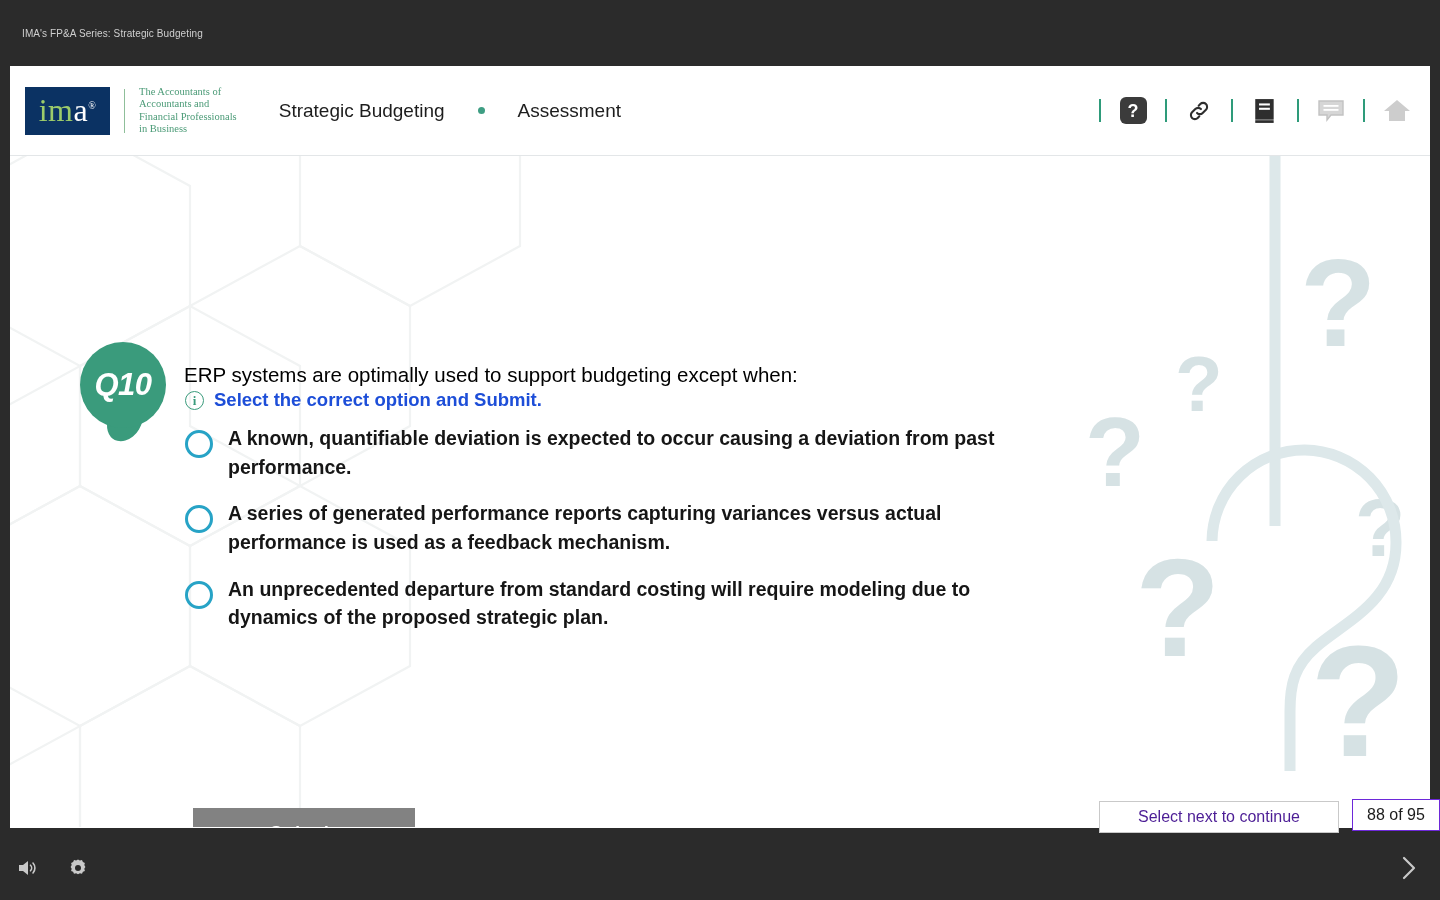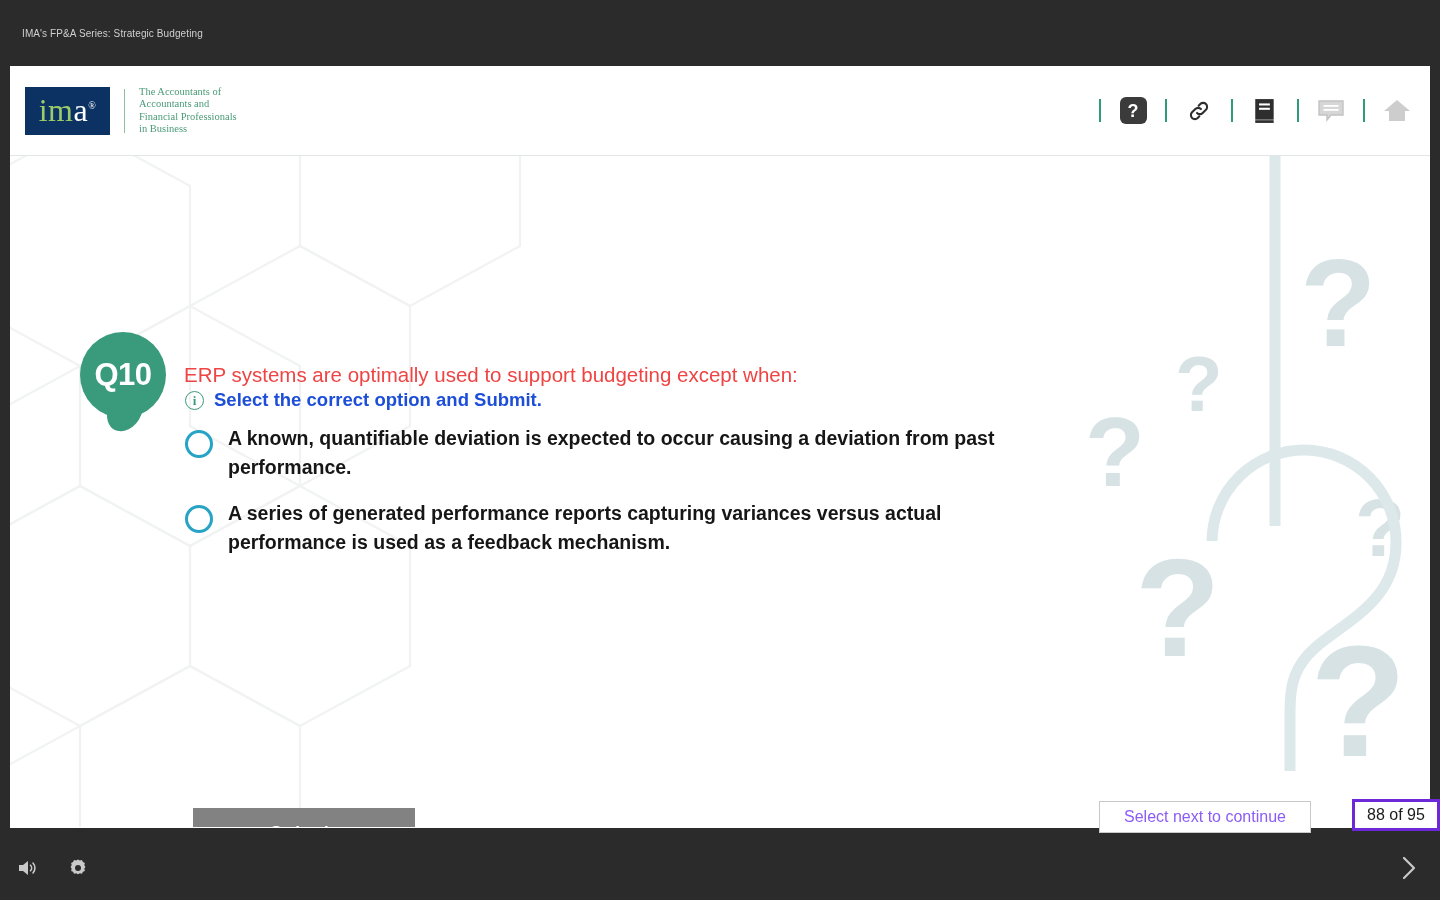--- a/index.html
+++ b/index.html
@@ -91,43 +91,43 @@
   
   #slide-body {
     position: relative; width: 100%; height: 671px;
     background: #ffffff; overflow: hidden;
   }
   #bg-hex, #bg-marks { position: absolute; inset: 0; pointer-events: none; }
 
   #question-area { position: relative; z-index: 3; }
 
   #q-badge {
-    position: absolute; left: 70px; top: 176px;
-    width: 100px; height: 100px;
+    position: absolute; left: 70px; top: 186px;
+    width: 100px; height: 100px; font-style: italic;
   }
   #q-badge .bubble {
     position: absolute; left: 0; top: 0; width: 86px; height: 86px;
     background: #3a9b7c; border-radius: 50% 50% 50% 50%;
   }
   #q-badge .tail {
     position: absolute; left: 28px; top: 58px;
     width: 34px; height: 42px; background: #3a9b7c;
     border-radius: 0 0 60% 40%;
     transform: rotate(12deg);
   }
   #q-badge .qtext {
     position: absolute; left: 0; top: 0; width: 86px; height: 86px;
     display: flex; align-items: center; justify-content: center;
     color: #fff; font-size: 31px; font-weight: bold; letter-spacing: -.5px;
     z-index: 2;
   }
 
   #q-stem {
     position: absolute; left: 174px; top: 205px; width: 900px;
-    font-size: 20.5px; color: #ef4444; line-height: 1.35;
+    font-size: 20.5px; color: #000000; line-height: 1.35;
   }
 
   #instruction {
     position: absolute; left: 175px; top: 233px;
     display: flex; align-items: center; gap: 10px;
   }
   .info-circle {
     width: 19px; height: 19px; border-radius: 50%;
     border: 1.6px solid #3a9b7c; color: #3a9b7c;
     font-size: 13px; font-weight: bold; font-family: "Liberation Serif", serif;
@@ -159,29 +159,29 @@
     width: 222px; height: 50px;
     background: #828282; border: none;
     color: #ffffff; font-size: 17px; font-weight: bold;
     letter-spacing: 1.6px;
     display: flex; align-items: center; justify-content: center;
   }
 
   
   #tooltip {
     position: absolute; left: 1099px; top: 801px;
-    width: 212px; height: 32px;
+    width: 240px; height: 32px;
     background: #ffffff; border: 1px solid #c9c9c9;
     display: flex; align-items: center; justify-content: center;
-    font-size: 16px; color: #8b5cf6; z-index: 20;
+    font-size: 16px; color: #4c1d95; z-index: 20;
   }
   #page-counter {
     position: absolute; left: 1352px; top: 799px;
     width: 88px; height: 32px;
-    background: #ffffff; border: 3px solid #6d28d9;
+    background: #ffffff; border: 1px solid #6d28d9;
     display: flex; align-items: center; justify-content: center;
     font-size: 16px; color: #1c1c1c; z-index: 20;
   }
 
   #bottom-bar {
     position: absolute; left: 0; top: 836px; width: 1440px; height: 64px;
     background: #2b2b2b;
   }
   #bottom-left {
     position: absolute; left: 12px; top: 50%; transform: translateY(-50%);
@@ -216,20 +216,25 @@
         </div>
         <div id="logo-divider"></div>
         <div id="logo-tagline">
           <div>The Accountants of</div>
           <div>Accountants and</div>
           <div>Financial Professionals</div>
           <div>in Business</div>
         </div>
       </div>
 
+      <div id="breadcrumb">
+        <span class="crumb">Strategic Budgeting</span>
+        <span id="crumb-dot"></span>
+        <span class="crumb">Assessment</span>
+      </div>
 
       <div id="header-tools">
         <span class="tool-sep"></span>
         <span class="tool-btn">
           <span class="help-box">?</span>
         </span>
         <span class="tool-sep"></span>
         <span class="tool-btn">
           <svg width="26" height="26" viewBox="0 0 24 24">
             <g fill="none" stroke="#2e2e2e" stroke-width="1.9" stroke-linecap="round">
@@ -311,20 +316,24 @@
         </div>
 
         <div id="options">
           <label class="option-row">
             <span class="radio"></span>
             <span class="option-text">A known, quantifiable deviation is expected to occur causing a deviation from past performance.</span>
           </label>
           <label class="option-row">
             <span class="radio"></span>
             <span class="option-text">A series of generated performance reports capturing variances versus actual performance is used as a feedback mechanism.</span>
+          </label>
+          <label class="option-row">
+            <span class="radio"></span>
+            <span class="option-text">An unprecedented departure from standard costing will require modeling due to dynamics of the proposed strategic plan.</span>
           </label>
         </div>
 
         <button id="submit-btn">Submit</button>
       </div>
     </div>
   </div>
 
   <div id="tooltip">Select next to continue</div>
   <div id="page-counter">88 of 95</div>

